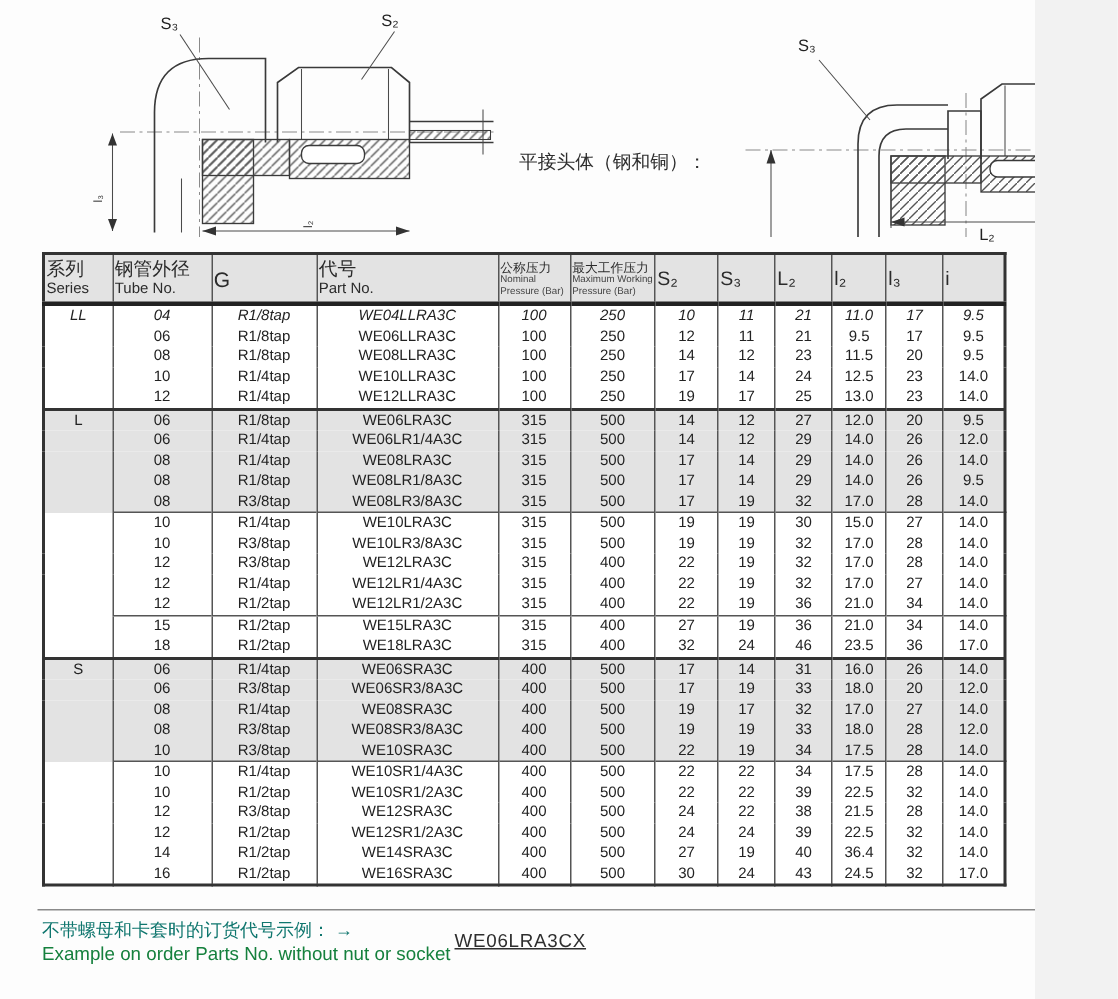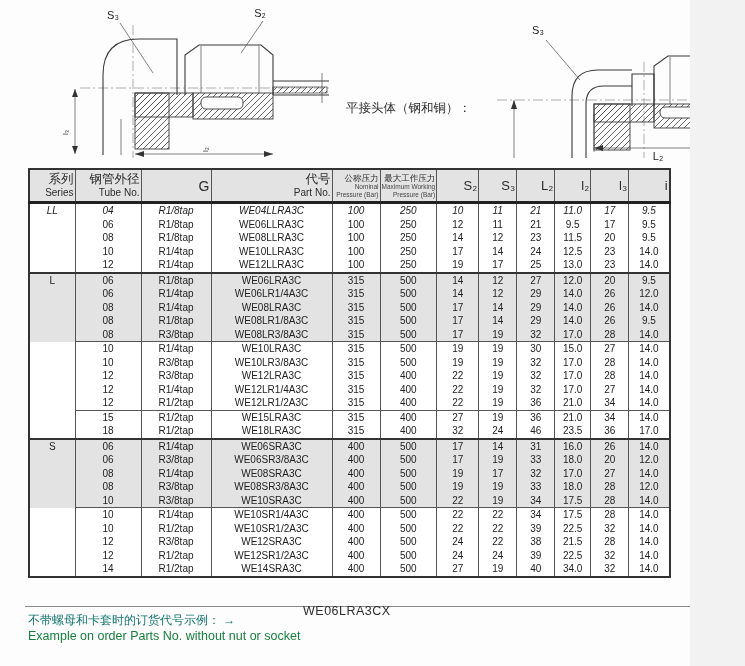--- a/index.html
+++ b/index.html
@@ -16,40 +16,40 @@
   .ferrule{fill:#fff;stroke:#3a3a3a;stroke-width:0.9;}
   .arr{fill:#333;stroke:none;}
   svg text{fill:#222;font-size:11px;font-family:"Liberation Sans","DejaVu Sans",sans-serif;}
   svg text.dim{font-size:8px;fill:#333;}
   
   .mid-text{position:absolute;left:346px;top:100px;font-size:12.5px;line-height:17px;color:#2e2e2e;}
   
   table.spec{position:absolute;left:28px;top:168px;border-collapse:collapse;table-layout:fixed;
     border:2px solid #333;background:#fff;}
   table.spec th{border:1px solid #555;border-bottom:3px solid #222;background:#e3e3e3;
-    font-weight:normal;padding:2px 1px;vertical-align:middle;text-align:right;color:#2b2b2b;margin-top:42px;}
+    font-weight:normal;padding:2px 1px;vertical-align:middle;text-align:left;color:#2b2b2b;margin-top:42px;}
   .hzh{font-size:12.5px;line-height:15px;}
   .hen{font-size:10px;line-height:12px;}
   .hg{font-size:14px;}
   .hzh-s{font-size:8.5px;line-height:10px;white-space:nowrap;}
   .hen-s{font-size:6.5px;line-height:8px;white-space:nowrap;color:#444;}
   .hsym{font-size:13px;}
   table.spec td{border-left:1px solid #555;border-right:1px solid #555;text-align:center;
     font-size:10px;height:13.5px;line-height:11px;padding:0 1px;color:#222;background:#fff;}
   tr.block-start td{border-top:1px solid #555;}
   tr.block-start td.col-series{border-top:none;}
   tr.group-start td{border-top:2px solid #333 !important;}
   tr.shaded td{background:#e3e3e3;}
   tr.italic td{font-style:italic;}
   td.col-series{text-align:left;padding-left:9px;font-size:11px;margin-left:48px;}
   
   .foot-rule{position:absolute;left:25px;top:606px;width:712px;border-top:1px solid #8a8a8a;}
   .note-zh{position:absolute;left:28px;top:612px;font-size:12px;color:#0f766e;}
   .note-en{position:absolute;left:28px;top:629px;font-size:12.5px;color:#15803d;}
-  .example-part{position:absolute;left:303px;top:604px;font-size:12.5px;color:#2e2e2e;letter-spacing:0.5px;}
+  .example-part{position:absolute;left:303px;top:620px;font-size:12.5px;color:#2e2e2e;letter-spacing:0.5px;text-decoration:underline;}
 </style>
 </head>
 <body>
 
 <div class="page">
 
   <svg class="drawL" width="310" height="158" viewBox="0 0 310 158">
     <defs>
       <pattern id="hatchL" patternUnits="userSpaceOnUse" width="6" height="6">
         <path d="M0,6 L6,0" stroke="#555" stroke-width="0.9"></path>
@@ -559,23 +559,37 @@
         <tr>
           <td class="col-series"></td>
           <td class="c0">14</td>
           <td class="c1">R1/2tap</td>
           <td class="c2">WE14SRA3C</td>
           <td class="c3">400</td>
           <td class="c4">500</td>
           <td class="c5">27</td>
           <td class="c6">19</td>
           <td class="c7">40</td>
-          <td class="c8">34.0</td>
+          <td class="c8">36.4</td>
           <td class="c9">32</td>
           <td class="c10">14.0</td>
+        </tr>
+        <tr>
+          <td class="col-series"></td>
+          <td class="c0">16</td>
+          <td class="c1">R1/2tap</td>
+          <td class="c2">WE16SRA3C</td>
+          <td class="c3">400</td>
+          <td class="c4">500</td>
+          <td class="c5">30</td>
+          <td class="c6">24</td>
+          <td class="c7">43</td>
+          <td class="c8">24.5</td>
+          <td class="c9">32</td>
+          <td class="c10">17.0</td>
         </tr>
       </tbody>
   </table>
 
   <div class="foot-rule"></div>
   <div class="note-zh">不带螺母和卡套时的订货代号示例： →</div>
   <div class="example-part">WE06LRA3CX</div>
   <div class="note-en">Example on order Parts No. without nut or socket</div>
 
 </div>

